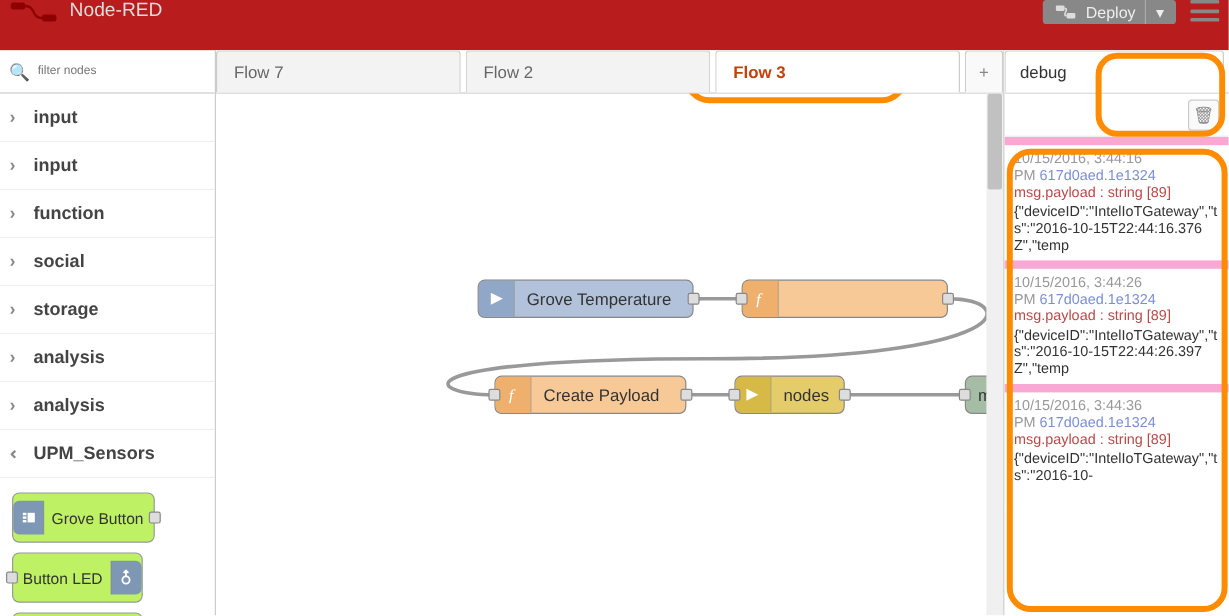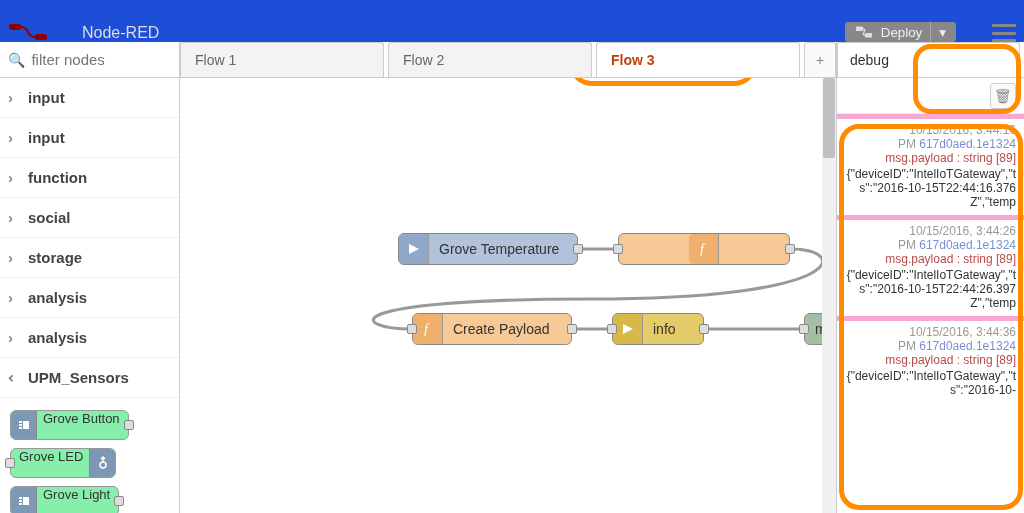--- a/index.html
+++ b/index.html
@@ -1,20 +1,20 @@
 <!DOCTYPE html>
 <html><head>
 <meta charset="utf-8">
 <style>
   * { box-sizing: border-box; margin: 0; padding: 0; }
   html, body { width: 1024px; height: 513px; font-family: Arial, Helvetica, sans-serif; font-size: 14px; color: #333; overflow: hidden; }
   
   .topbar {
-    height: 42px; background: #1d4ed8; color: #ccc;
-    display: flex; align-items: flex-end; padding: 0 8px; gap: 24px;
+    height: 42px; background: #b91c1c; color: #ccc;
+    display: flex; align-items: flex-start; padding: 0 8px;
   }
   .logo-icon { width: 40px; height: 20px; margin-right: 10px; }
   .logo-text { color: #ddd; font-size: 16px; flex: 1; }
   .deploy-btn {
     background: #888; color: #eee; border: none;
     display: inline-flex; align-items: center; gap: 8px;
     height: 20px; padding: 0 10px; border-radius: 3px; margin-right: 12px;
     cursor: pointer;
   }
   .deploy-btn svg { width: 18px; height: 14px; }
@@ -24,41 +24,41 @@
 
   
   .main { display: flex; height: calc(100% - 42px); }
   .col-palette { width: 180px; border-right: 1px solid #ccc; display: flex; flex-direction: column; background: #fff; }
   .col-canvas  { flex: 1; position: relative; background: #fff; }
   .col-side    { width: 188px; border-left: 1px solid #ccc; display: flex; flex-direction: column; background: #fff; }
 
   
   .palette-filter { height: 36px; border-bottom: 1px solid #ccc; display: flex; align-items: center; padding: 0 8px; color: #bbb; }
   .palette-filter input {
-    border: none; outline: none; width: 100%; font-size: 15px; color: #444; background: transparent; margin-left: 6px;
+    border: none; outline: none; width: 100%; font-size: 10px; color: #444; background: transparent; margin-left: 6px;
   }
   .palette-filter .search-glyph { font-size: 14px; color: #c5c5c5; }
 
   
   .palette-scroll { overflow-y: auto; flex: 1; position: relative; }
   .palette-scroll::-webkit-scrollbar { width: 12px; }
   .palette-scroll::-webkit-scrollbar-thumb { background: #c1c1c1; border-radius: 2px; }
   .palette-cat {
     height: 40px; display: flex; align-items: center; padding: 0 8px;
     border-bottom: 1px solid #eee; font-size: 15px; color: #444; cursor: pointer;
     font-weight: bold;
   }
   .palette-cat .chev { width: 12px; transform: rotate(0deg); display: inline-block; margin-right: 8px; color: #888; }
   .palette-cat.expanded .chev { transform: rotate(90deg); }
 
   
   .palette-nodes { padding: 8px 8px 4px 8px; border-bottom: 1px solid #eee; }
   .pal-node {
-    display: inline-flex; height: 30px; border: 1px solid #999;
-    border-radius: 6px; background: #86efac; color: #333; font-size: 13px;
+    display: inline-flex; align-items: center; height: 42px; border: 1px solid #999;
+    border-radius: 6px; background: #bef264; color: #333; font-size: 13px;
     margin: 4px 2px; position: relative; cursor: grab;
     padding: 0 8px;
   }
   .pal-node .pal-icon {
     width: 26px; height: 28px; margin: 0 -8px; margin-right: 6px;
     background: #7e97b5; border-right: 1px solid #888; border-radius: 5px 0 0 5px;
     display: flex; align-items: center; justify-content: center; color: #fff;
   }
   .pal-node .pal-icon.right {
     margin-left: 6px; margin-right: -8px;
@@ -88,21 +88,21 @@
 
   
   .canvas-area { position: absolute; top: 36px; left: 0; right: 0; bottom: 0; overflow: hidden; }
   .canvas-svg { position: absolute; left: 0; top: 0; width: 100%; height: 100%; }
   .canvas-nodes { position: absolute; left: 0; top: 0; width: 100%; height: 100%; }
   .canvas-scrollbar { position: absolute; right: 0; top: 0; width: 14px; height: 100%; background: #f0f0f0; }
   .canvas-scrollbar-thumb { position: absolute; top: 0; height: 80px; width: 12px; left: 1px; background: #c1c1c1; border-radius: 2px; }
 
   .flow-node {
     position: absolute; height: 32px; border: 1px solid #888; border-radius: 6px;
-    display: flex; align-items: center; color: #333; font-size: 14px; cursor: move; justify-content: center;
+    display: flex; align-items: center; color: #333; font-size: 14px; cursor: move;
   }
   .flow-node .fn-icon {
     width: 30px; height: 30px; border-radius: 5px 0 0 5px; border-right: 1px solid #999;
     display: flex; align-items: center; justify-content: center; color: #fff;
   }
   .flow-node .fn-label { padding: 0 12px 0 10px; white-space: nowrap; flex: 1; }
   .flow-node .port {
     position: absolute; width: 10px; height: 10px; background: #ddd; border: 1px solid #888; border-radius: 2px;
     top: 50%; transform: translateY(-50%);
   }
@@ -126,21 +126,21 @@
   }
   .side-tab.active { background: #fff; font-weight: normal; color: #333; }
   .side-tools { height: 36px; display: flex; justify-content: flex-end; align-items: center; padding: 0 8px; border-bottom: 1px solid #eee; }
   .trash-btn {
     width: 26px; height: 26px; border: 1px solid #ccc; border-radius: 3px; background: #fafafa;
     display: flex; align-items: center; justify-content: center; color: #888; cursor: pointer;
   }
 
   
   .debug-messages { flex: 1; overflow: hidden; font-size: 12px; }
-  .dbg-msg { border-top: 5px solid #f9a8d4; padding: 4px 8px 6px 8px; text-align: right; }
+  .dbg-msg { border-top: 7px solid #f9a8d4; padding: 4px 8px 6px 8px; }
   .dbg-time { color: #999; }
   .dbg-node { color: #7b8fd6; cursor: pointer; }
   .dbg-prop { color: #b94a48; }
   .dbg-body { color: #333; word-break: break-all; margin-top: 2px; }
 
   
   .hl {
     position: absolute; border: 5px solid #ff8c00; border-radius: 16px; pointer-events: none;
   }
 </style>
@@ -215,21 +215,21 @@
               <svg width="14" height="14" viewBox="0 0 14 14">
                 <rect x="2" y="3" width="3" height="2" fill="#fff"></rect>
                 <rect x="2" y="6" width="3" height="2" fill="#fff"></rect>
                 <rect x="2" y="9" width="3" height="2" fill="#fff"></rect>
                 <rect x="6" y="3" width="6" height="8" fill="#fff"></rect>
               </svg>
             </span>
             <span>Grove Button</span>
             <span class="port right"></span>
           </div><div class="pal-node">
-            <span>Grove LED</span>
+            <span>Button LED</span>
             <span class="pal-icon right">
               <svg width="14" height="14" viewBox="0 0 14 14">
                 <circle cx="7" cy="9" r="3" fill="none" stroke="#fff" stroke-width="1.5"></circle>
                 <path d="M7 6 L7 2 M5 3 L7 1 L9 3" fill="none" stroke="#fff" stroke-width="1.5"></path>
               </svg>
             </span>
             <span class="port left"></span>
           </div><div class="pal-node">
             <span class="pal-icon ">
               <svg width="14" height="14" viewBox="0 0 14 14">
@@ -241,21 +241,21 @@
             </span>
             <span>Grove Light</span>
             <span class="port right"></span>
           </div></div>
       </div>
   </div>
 
   <div class="col-canvas">
     <div class="flow-tabs" id="flow-tabs">
         <div class="flow-tab">
-          <span>Flow 1</span>
+          <span>Flow 7</span>
         </div>
         <div class="flow-tab">
           <span>Flow 2</span>
         </div>
         <div class="flow-tab active">
           <span>Flow 3</span>
         </div>
         <div class="flow-tab-add">
           <span>+</span>
         </div>
@@ -295,21 +295,21 @@
             <span class="fn-label">Create Payload</span>
             <span class="port left"></span>
             <span class="port right"></span>
           </div>
           <div class="flow-node theme-yellow" style="left: 432px; top: 235px; width: 92px;">
             <span class="fn-icon">
               <svg width="14" height="14" viewBox="0 0 14 14">
                 <path d="M2 2 L12 7 L2 12 Z" fill="#fff"></path>
               </svg>
             </span>
-            <span class="fn-label">info</span>
+            <span class="fn-label">nodes</span>
             <span class="port left"></span>
             <span class="port right"></span>
           </div>
           <div class="flow-node theme-green" style="left: 624px; top: 235px; width: 152px;">
             <span class="fn-label">msg.payload</span>
             <span class="port left"></span>
           </div>
         </div>
       <div class="canvas-scrollbar">
         <div class="canvas-scrollbar-thumb"></div>

